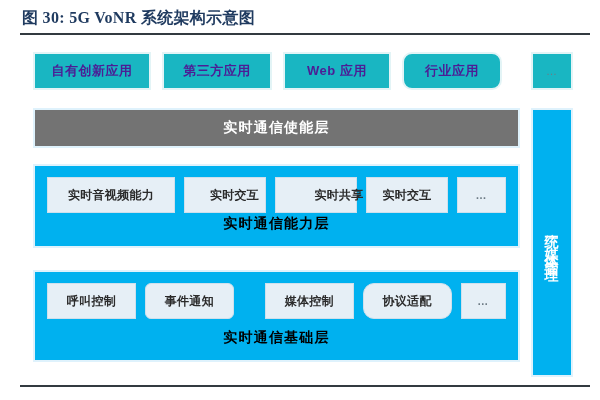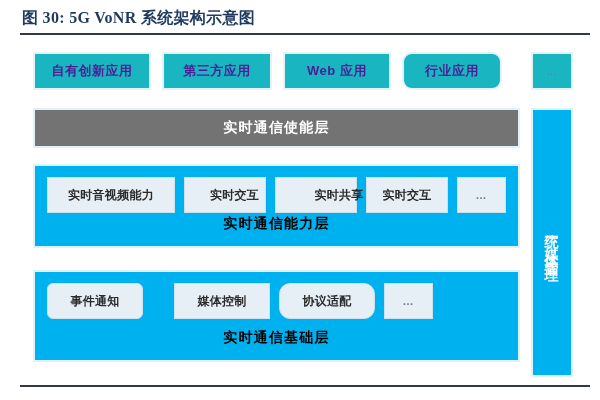--- a/index.html
+++ b/index.html
@@ -257,20 +257,23 @@
         </div>
         <div class="chip c5">
           <span class="ellipsis-text">…</span>
         </div>
       </div>
       <div class="panel-label">实时通信能力层</div>
     </div>
 
     <div class="layer-panel" id="base-panel">
       <div class="chip-row">
+        <div class="chip b1">
+          <span>呼叫控制</span>
+        </div>
         <div class="chip b2">
           <span>事件通知</span>
         </div>
         <div class="chip b3">
           <span>媒体控制</span>
         </div>
         <div class="chip b4">
           <span>协议适配</span>
         </div>
         <div class="chip b5">

